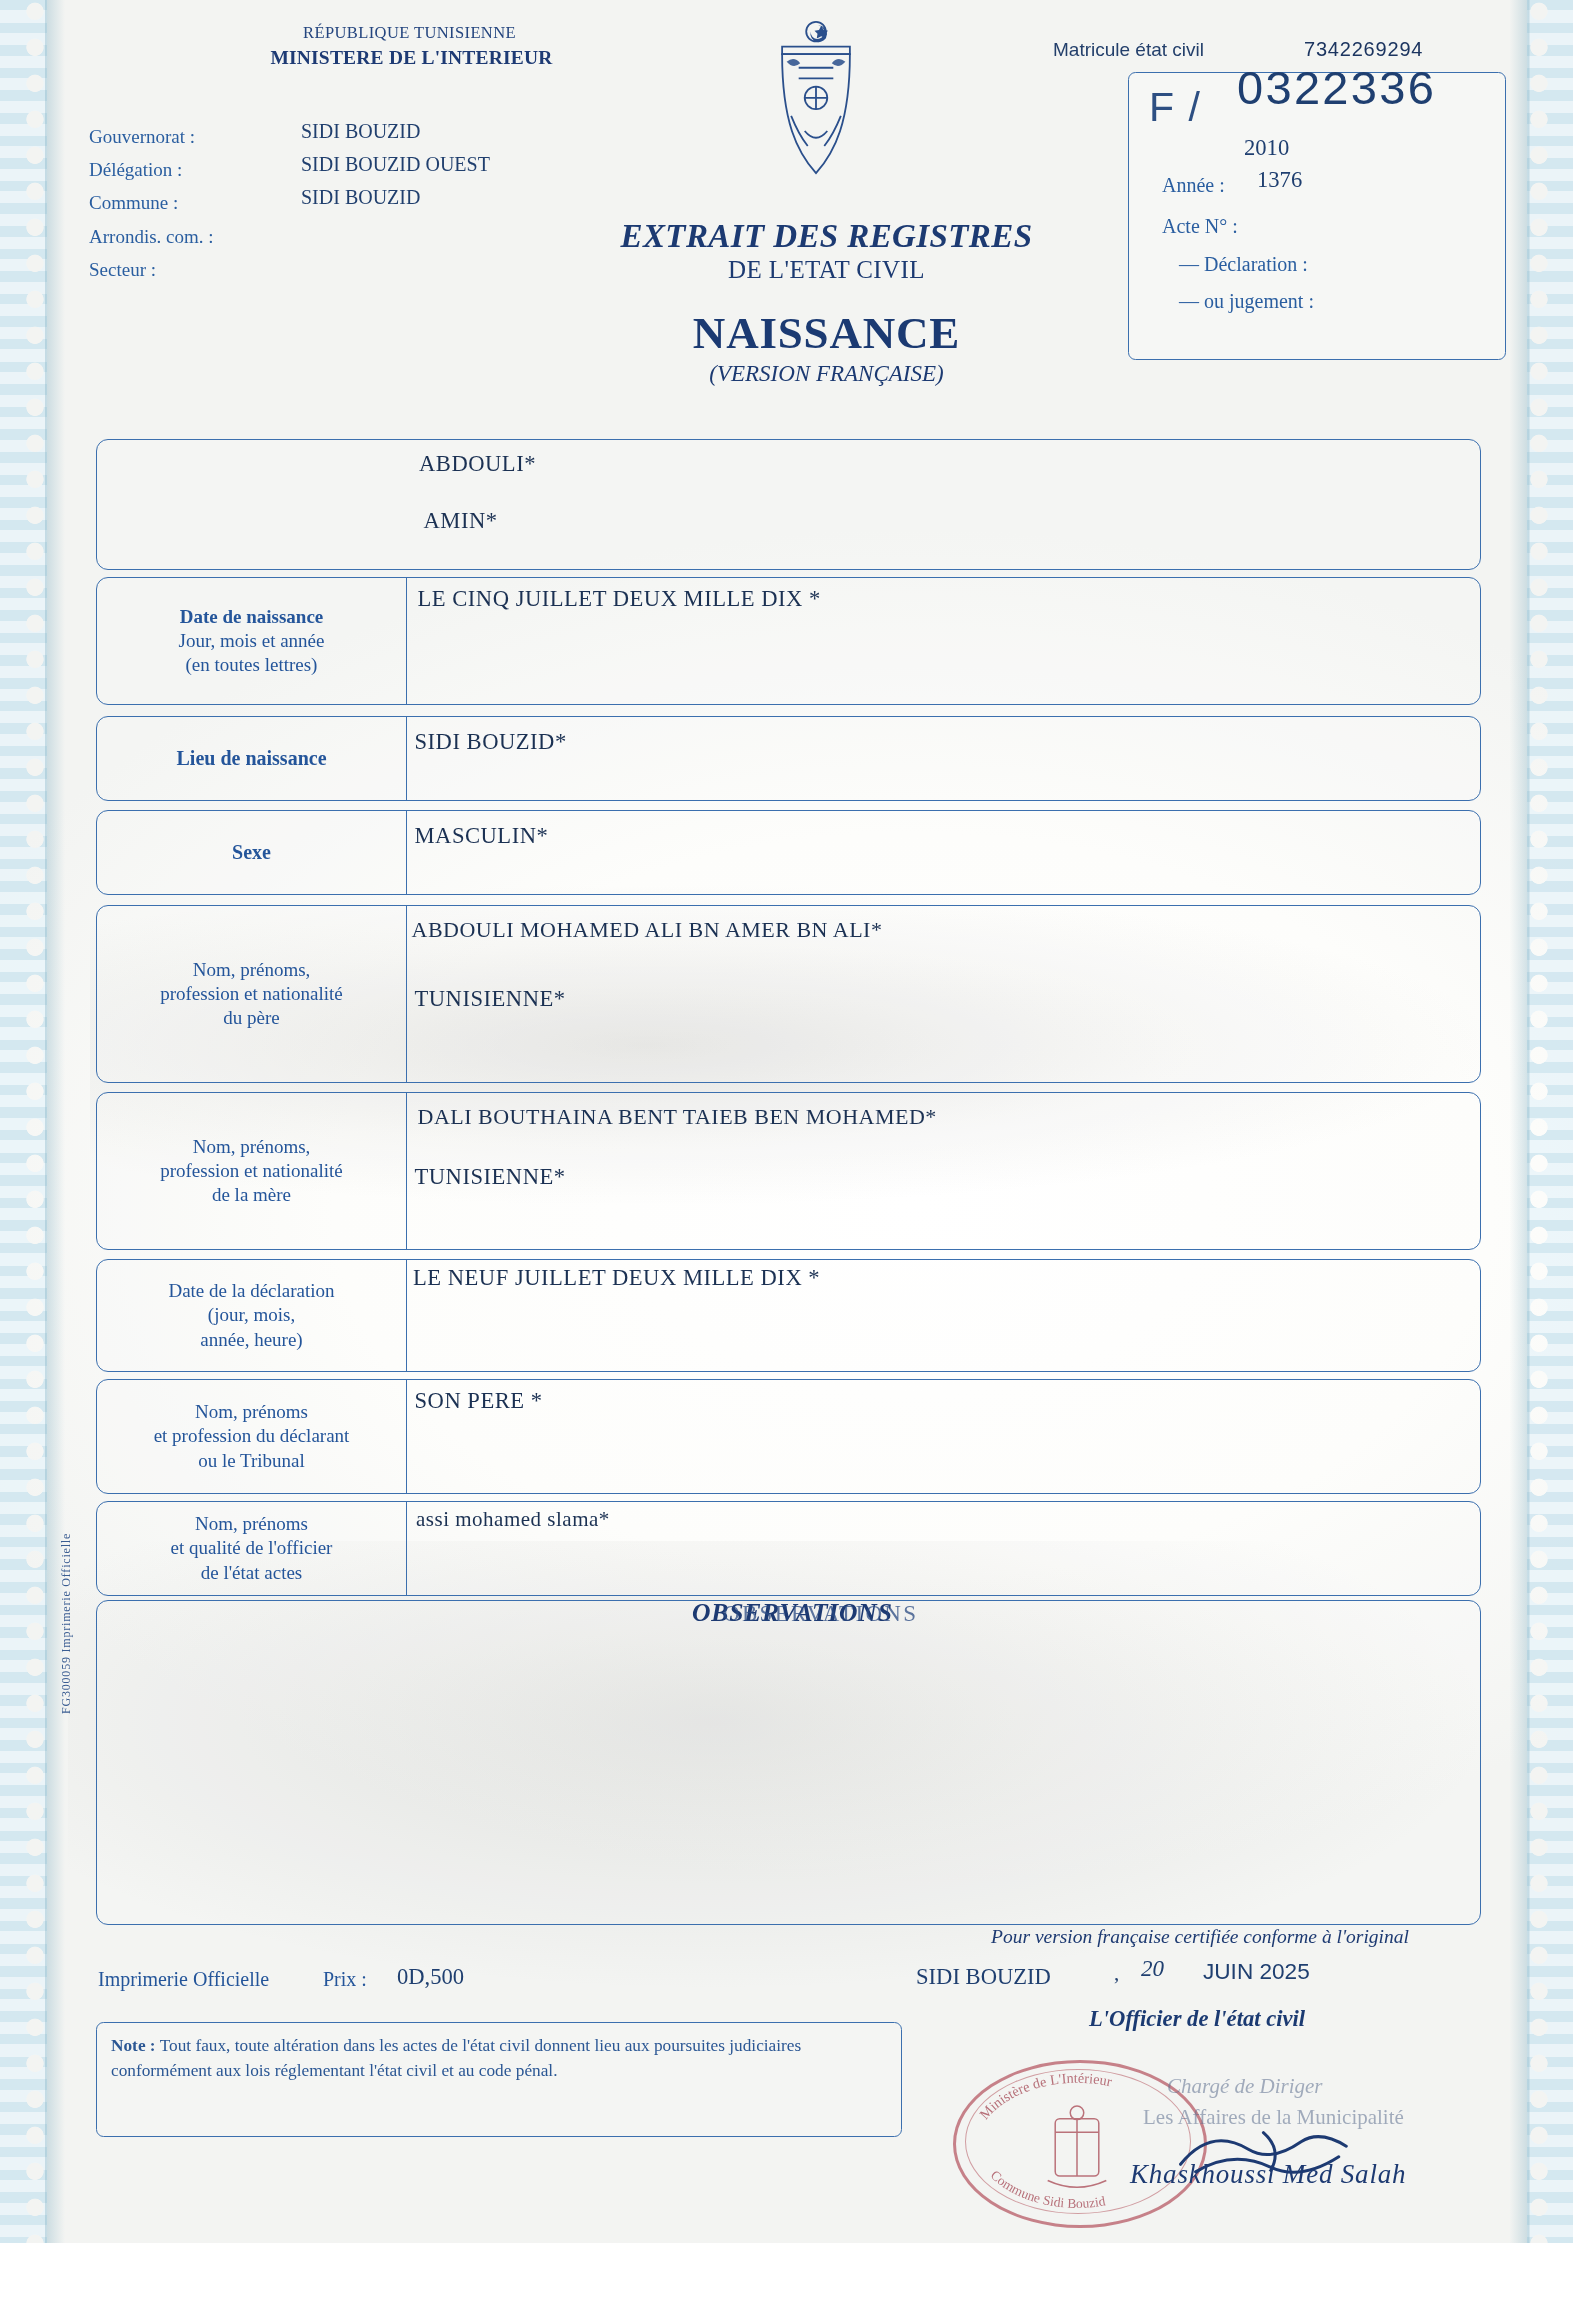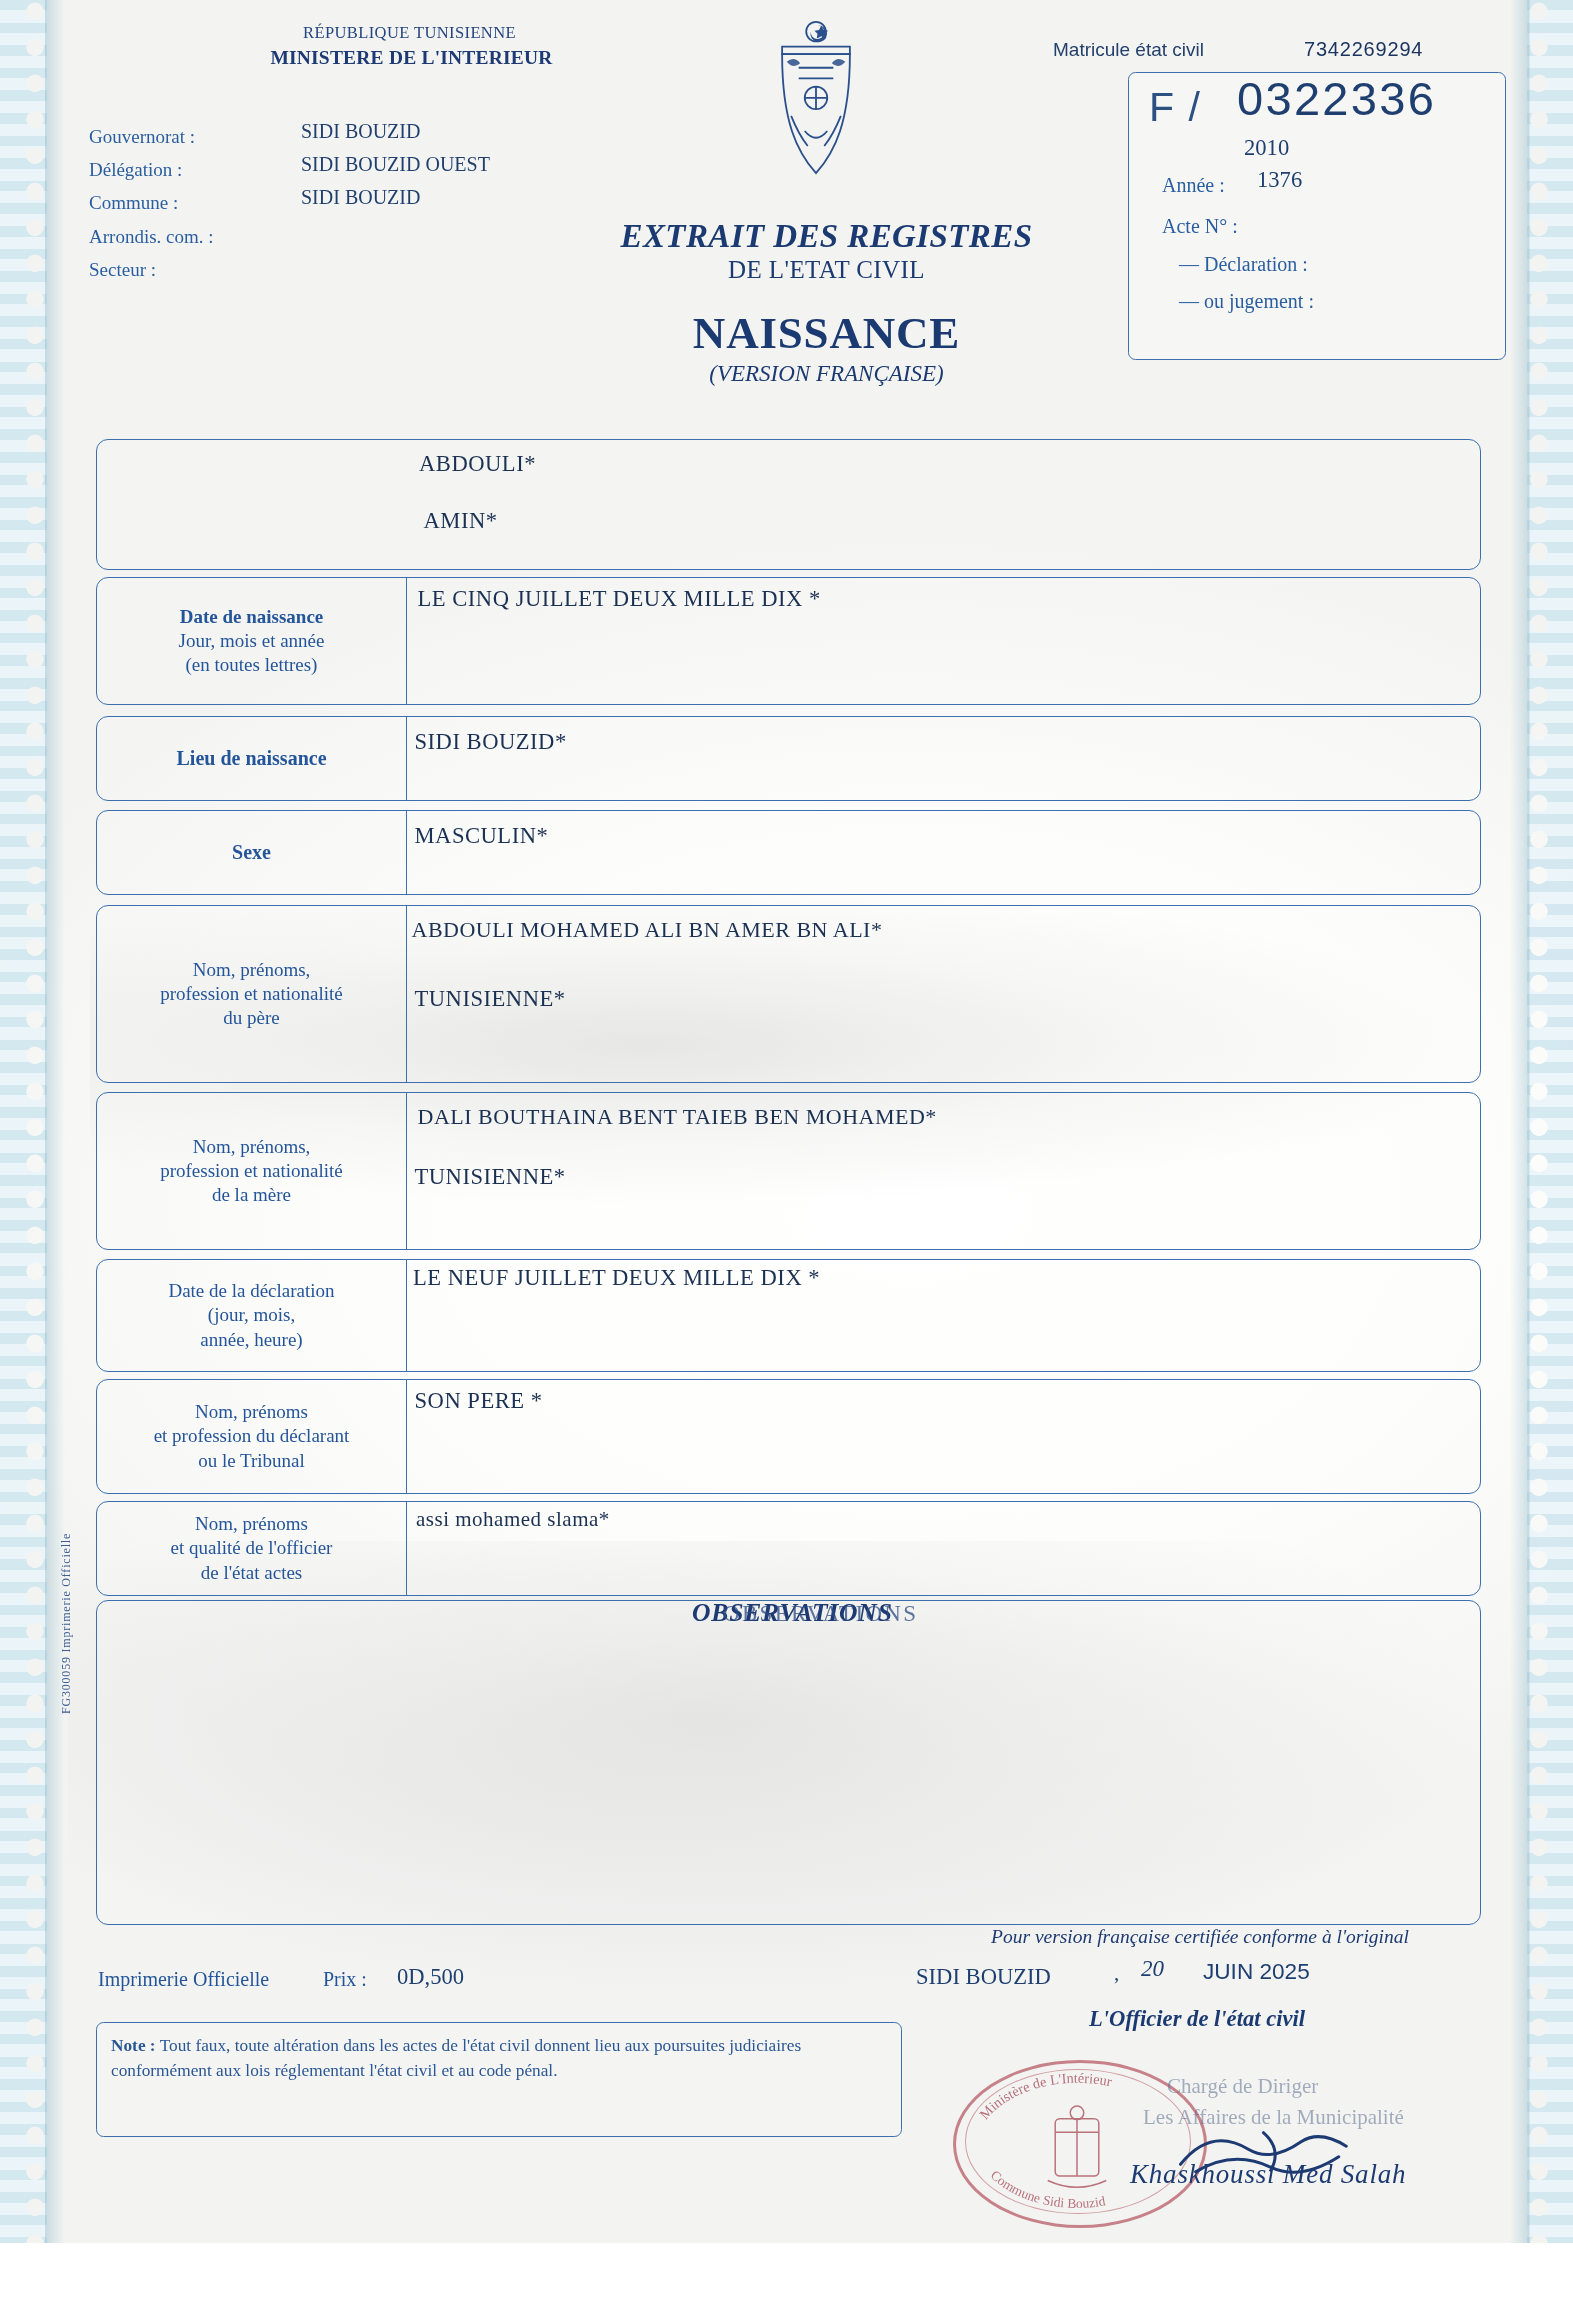--- a/index.html
+++ b/index.html
@@ -68,21 +68,21 @@
   #matricule-label{position:absolute;left:1053px;top:39px;font-size:19px;color:#233f6b;
     font-family:"Liberation Sans",sans-serif;}
   #matricule-value{position:absolute;left:1304px;top:38px;font-size:20px;color:#1c3560;
     font-family:"Liberation Sans",sans-serif;letter-spacing:0.8px;}
 
   
   #numbox{position:absolute;left:1128px;top:72px;width:376px;height:286px;
     border:1.5px solid #3b6fae;border-radius:7.5px;background:rgba(255,255,255,.25);}
   #serie{position:absolute;left:1149px;top:84px;font-size:41px;color:#2d4f82;
     font-family:"Liberation Sans",sans-serif;letter-spacing:1.5px;}
-  #numero{position:absolute;left:1237px;top:71px;font-size:47px;color:#1f3f70;
+  #numero{position:absolute;left:1237px;top:60px;font-size:47px;color:#1f3f70;
     font-family:"Liberation Sans",sans-serif;letter-spacing:2.3px;}
   #annee-val{position:absolute;left:1244px;top:135px;font-size:22.6px;color:#1f3f70;
     font-family:"Liberation Serif",serif;}
   #lbl-annee{position:absolute;left:1162px;top:174px;font-size:20px;color:#2a5ea0;}
   #annee-hand{position:absolute;left:1257px;top:167px;font-size:22.6px;color:#1f3f70;}
   #lbl-acte{position:absolute;left:1162px;top:215px;font-size:20px;color:#2a5ea0;}
   #lbl-decl{position:absolute;left:1179px;top:253px;font-size:20px;color:#2a5ea0;}
   #lbl-jug{position:absolute;left:1179px;top:290px;font-size:20px;color:#2a5ea0;}
 
   
@@ -143,21 +143,21 @@
   #notetext b{font-weight:bold;}
 
   
   #stamp{position:absolute;left:953px;top:2060px;width:248px;height:162px;}
   #stamp-oval{position:absolute;left:0;top:0;width:248px;height:162px;
     border:3px solid #b4555f;border-radius:50%;opacity:.72;}
   #stamp-oval2{position:absolute;left:12px;top:9px;width:224px;height:143px;
     border:1.5px solid #b4555f;border-radius:50%;opacity:.55;}
 
   #charge1{position:absolute;left:1167px;top:2074px;font-size:21px;color:#5d6f8f;
-    opacity:.55;}
+    font-style:italic;opacity:.55;}
   #charge2{position:absolute;left:1143px;top:2105px;font-size:21px;color:#5d6f8f;
     opacity:.55;}
   #signature{position:absolute;left:1130px;top:2159px;font-size:27px;color:#1d3a72;
     font-family:"Liberation Serif",serif;font-style:italic;letter-spacing:0.8px;}
   #sig-scribble{position:absolute;left:1173px;top:2119px;width:226px;height:68px;}
 
   
   #cs-bar{position:absolute;left:0;top:2243px;width:1574px;height:75px;background:#ffffff;}
 </style>
 </head>

